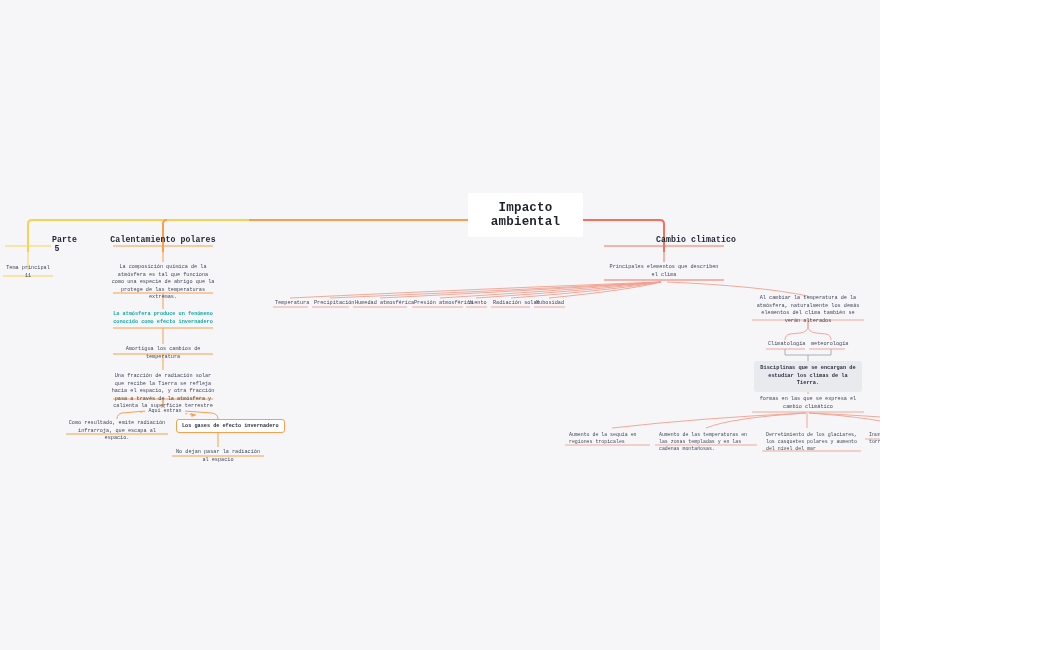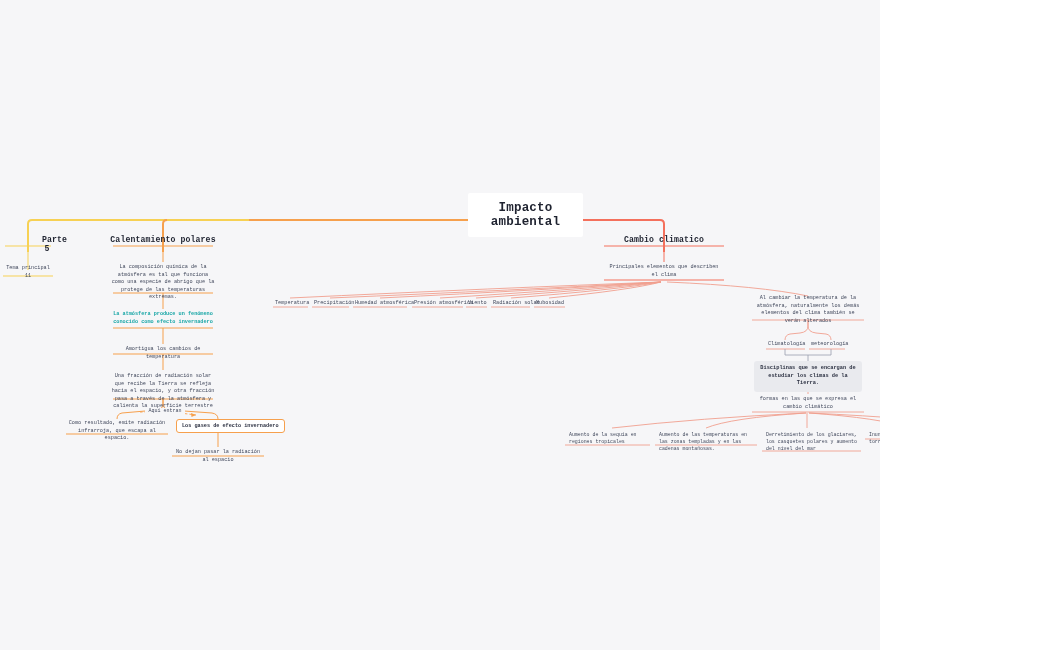--- a/index.html
+++ b/index.html
@@ -176,21 +176,21 @@
     <line x1="655" y1="445" x2="757" y2="445" stroke="#f09f8e" stroke-width="0.9"></line>
     <line x1="762" y1="451" x2="861" y2="451" stroke="#f09f8e" stroke-width="0.9"></line>
     <line x1="865" y1="439" x2="950" y2="439" stroke="#f09f8e" stroke-width="0.9"></line>
     <line x1="955" y1="445" x2="1044" y2="445" stroke="#f09f8e" stroke-width="0.9"></line>
   </svg>
 
   <div class="node root" style="left:468px; top:193px; width:115px;">
     <span class="txt">Impacto ambiental</span>
   </div>
 
-  <div class="node main-head" style="left:0px; top:233px; width:56px;padding-left:42px;">
+  <div class="node main-head" style="left:10px; top:233px; width:56px;padding-left:42px;">
     <span class="txt">Parte 5</span>
   </div>
   <div class="node sub" style="left:0px; top:264px; width:56px;">
     <span class="txt">Tema principal 11</span>
   </div>
 
   <div class="node main-head" style="left:103px; top:233px; width:120px;">
     <span class="txt">Calentamiento polares</span>
   </div>
   <div class="node sub" style="left:108px; top:263px; width:110px;">
@@ -211,21 +211,21 @@
   <div class="node sub" style="left:62px; top:419px; width:110px;">
     <span class="txt">Como resultado, emite radiación infrarroja, que escapa al espacio.</span>
   </div>
   <div class="node boxed-orange" style="left:176px; top:419px;">
     <span class="txt">Los gases de efecto invernadero</span>
   </div>
   <div class="node sub" style="left:170px; top:448px; width:96px;">
     <span class="txt">No dejan pasar la radiación al espacio</span>
   </div>
 
-  <div class="node main-head" style="left:604px; top:233px; width:120px;">
+  <div class="node main-head" style="left:636px; top:233px; width:120px;">
     <span class="txt">Cambio climatico</span>
   </div>
   <div class="node sub" style="left:606px; top:263px; width:116px;">
     <span class="txt">Principales elementos que describen el clima</span>
   </div>
 
   <div class="node chip" style="left:272px; top:299px;">
     <span class="txt">Temperatura</span>
   </div>
   <div class="node chip" style="left:311px; top:299px;">

